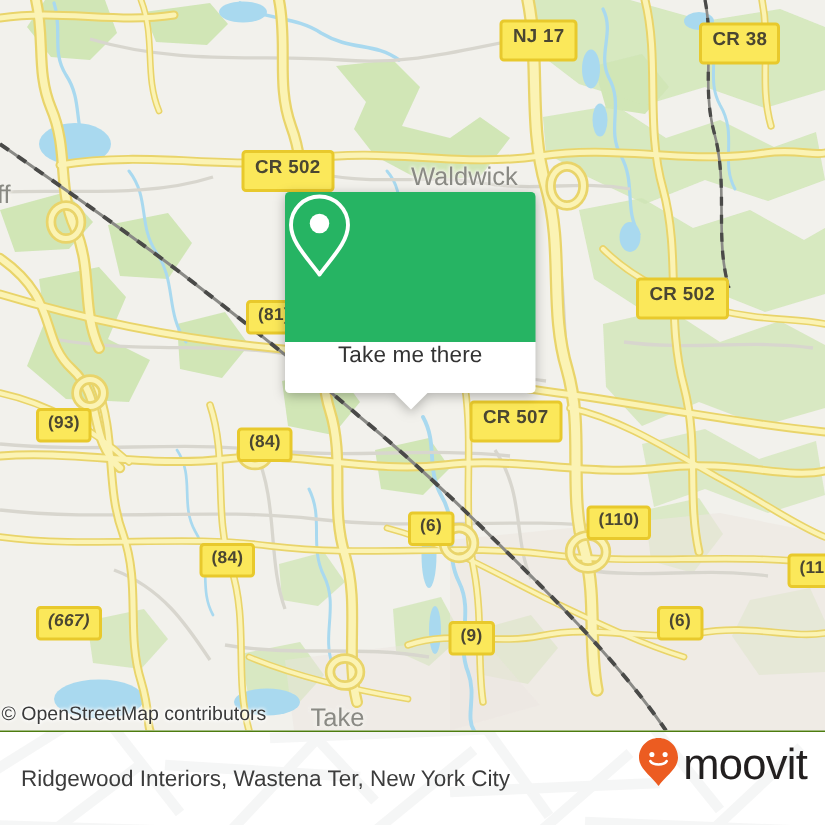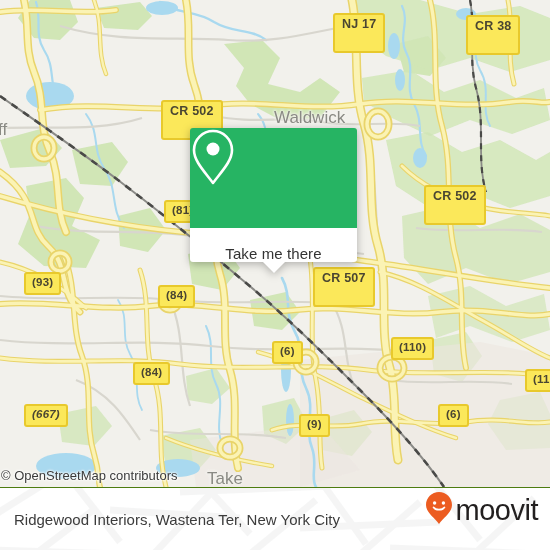--- a/index.html
+++ b/index.html
@@ -10,33 +10,33 @@
   .map{position:absolute;left:0;top:0;width:550px;height:487px;overflow:hidden;background:#f2f1ec;}
   .map svg{position:absolute;left:0;top:0;}
 
   .maplabel{position:absolute;color:#8a8a84;font-size:15px;font-weight:400;white-space:nowrap;
             text-shadow:0 0 3px #f2f1ec,0 0 3px #f2f1ec,0 0 2px #f2f1ec;}
 
   
   .shield{position:absolute;background:#fbe85a;border:2px solid #e8c92c;border-radius:3px;
           color:#4a4632;font-size:11.5px;font-weight:700;line-height:1;
           padding:3px 6px 4px 6px;white-space:nowrap;letter-spacing:.2px;}
-  .shield.big{font-size:12.5px;padding:3px 7px 20px 7px;}
+  .shield.big{font-size:12.5px;padding:3px 7px 8px 7px;}
 
   
   .attrib{position:absolute;left:1px;top:468px;font-size:13px;color:#3a3a3a;
           text-shadow:0 0 3px #fff,0 0 3px #fff,0 0 2px #fff;white-space:nowrap;}
 
   
   .card{position:absolute;left:190px;top:128px;width:167px;
         filter:drop-shadow(0 2px 4px rgba(0,0,0,.28));}
   .card-head{height:100px;background:#26b463;border-radius:3px 3px 0 0;
              display:flex;align-items:center;justify-content:center;}
   .card-foot{height:34px;background:#fff;border-radius:0 0 3px 3px;
-             display:flex;align-items:flex-end;justify-content:center;}
+             display:flex;align-items:flex-start;justify-content:center;}
   .card-foot span{font-size:15px;color:#333;letter-spacing:.1px;}
   .card-tail{position:absolute;left:50%;margin-left:-11px;top:100%;
              width:0;height:0;border-left:11px solid transparent;
              border-right:11px solid transparent;border-top:11px solid #fff;}
 
   
   .footer{position:absolute;left:0;top:487px;width:550px;height:63px;background:#fff;
           border-top:1px solid #4d7c0f;overflow:hidden;}
   .footer-wm{position:absolute;left:0;top:0;width:550px;height:63px;opacity:.5;}
   .footer-title{position:absolute;left:14px;top:0;height:63px;display:flex;align-items:center;

